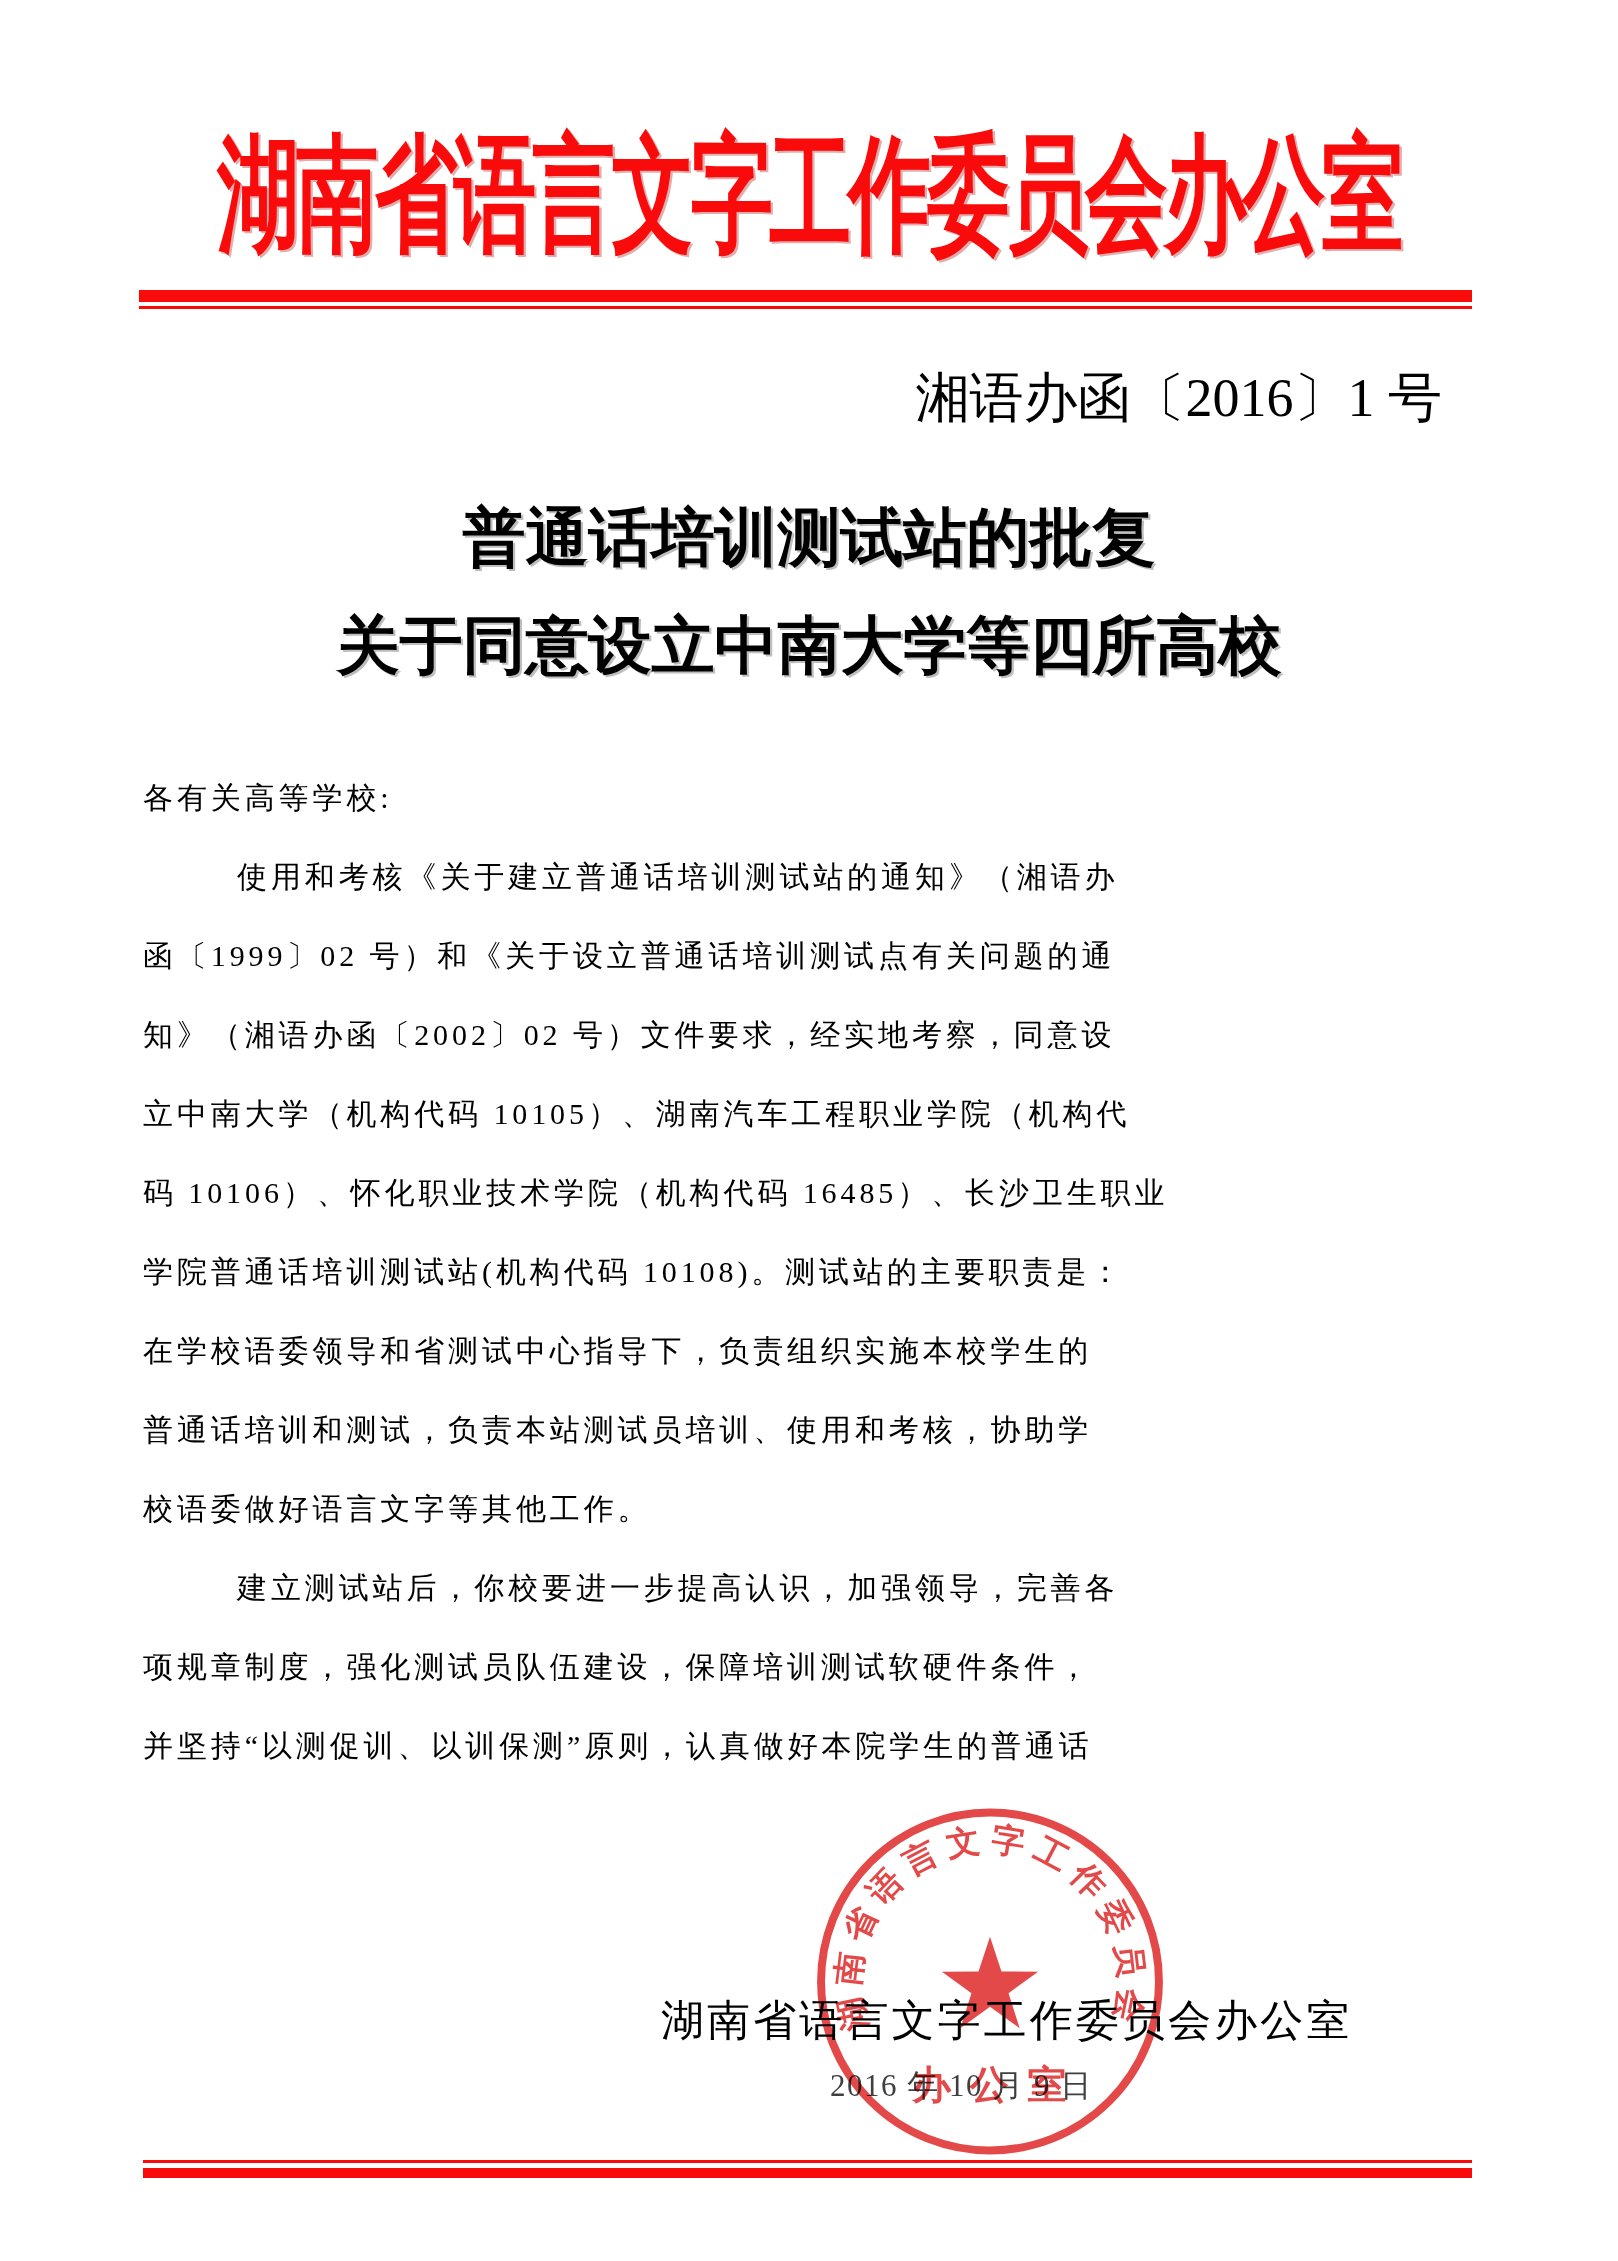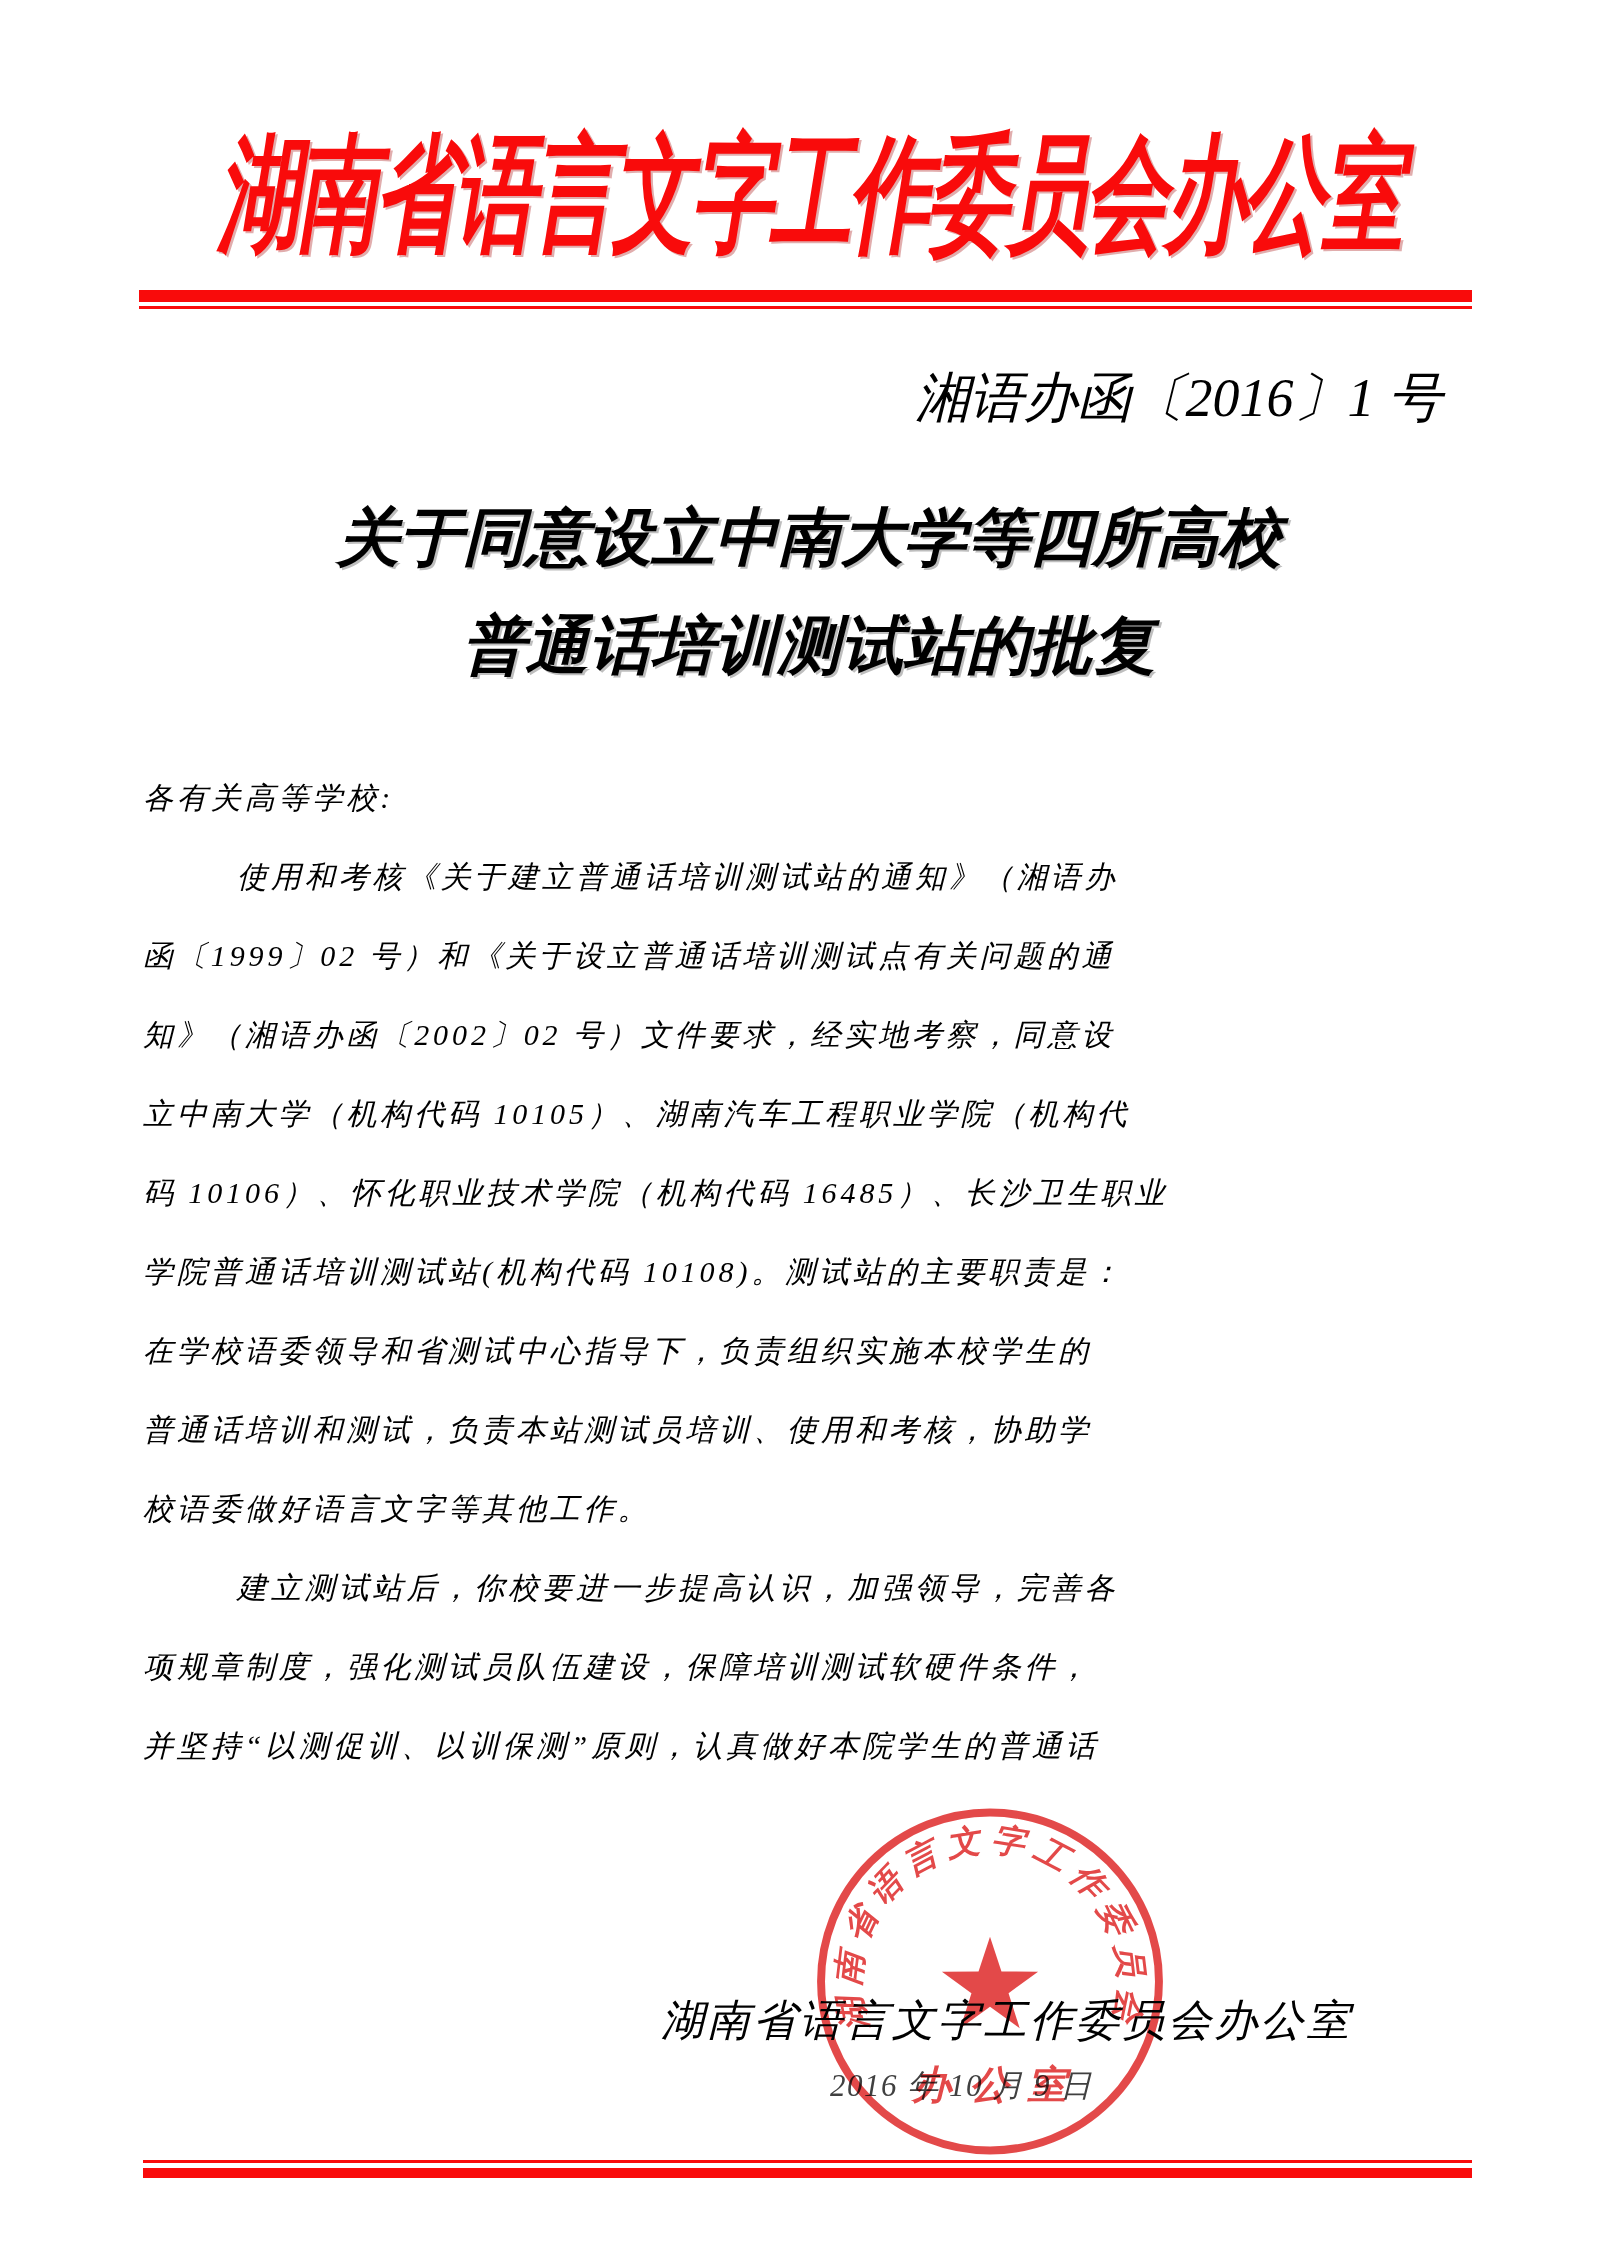--- a/index.html
+++ b/index.html
@@ -7,21 +7,20 @@
     padding: 0;
     background: #ffffff;
     font-family: "Liberation Serif", "DejaVu Serif", serif;
   }
   .page {
     position: relative;
     width: 1618px;
     height: 2261px;
     background: #ffffff;
     overflow: hidden;
-    font-style: italic;
   }
   
   .header-title {
     position: absolute;
     top: 129px;
     left: 0;
     width: 1618px;
     text-align: center;
     font-size: 82px;
     font-weight: bold;
@@ -155,22 +154,22 @@
 
   <div class="rule-top">
     <div class="rule-thick"></div>
     <div class="rule-gap"></div>
     <div class="rule-thin"></div>
   </div>
 
   <div class="doc-number">湘语办函〔2016〕1 号</div>
 
   <div class="title">
+    <div>普通话培训测试站的批复</div>
     <div>关于同意设立中南大学等四所高校</div>
-    <div>普通话培训测试站的批复</div>
   </div>
 
   <div class="body-text">
     <div class="body-line">各有关高等学校:</div>
     <div class="body-line indent">使用和考核《关于建立普通话培训测试站的通知》（湘语办</div>
     <div class="body-line">函〔1999〕02 号）和《关于设立普通话培训测试点有关问题的通</div>
     <div class="body-line">知》（湘语办函〔2002〕02 号）文件要求，经实地考察，同意设</div>
     <div class="body-line">立中南大学（机构代码 10105）、湖南汽车工程职业学院（机构代</div>
     <div class="body-line">码 10106）、怀化职业技术学院（机构代码 16485）、长沙卫生职业</div>
     <div class="body-line">学院普通话培训测试站(机构代码 10108)。测试站的主要职责是：</div>

